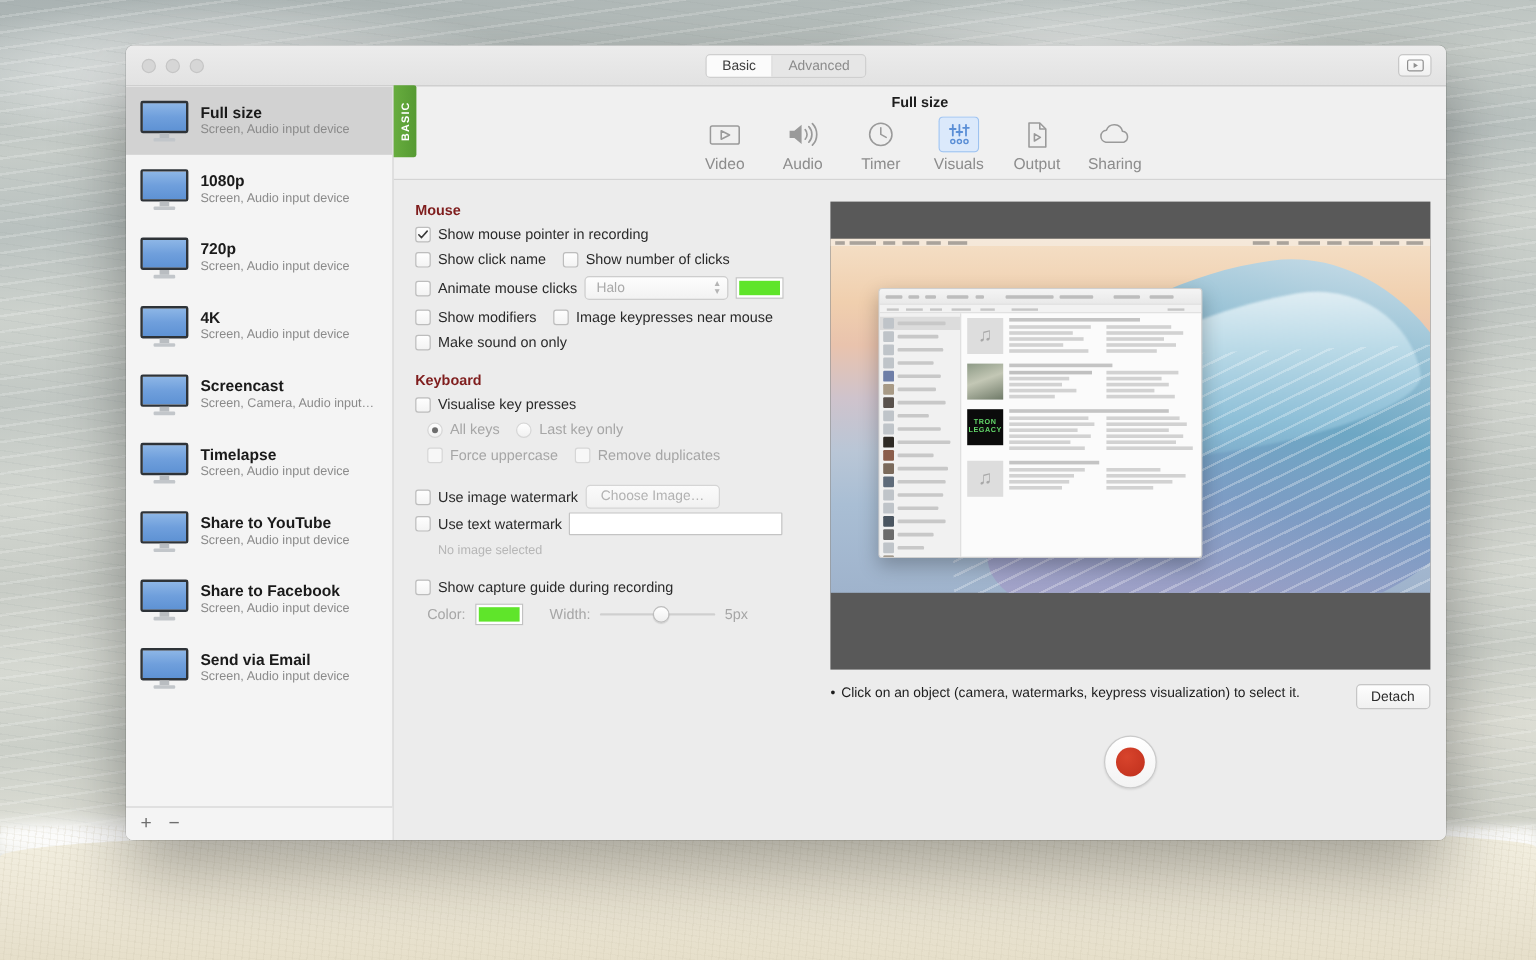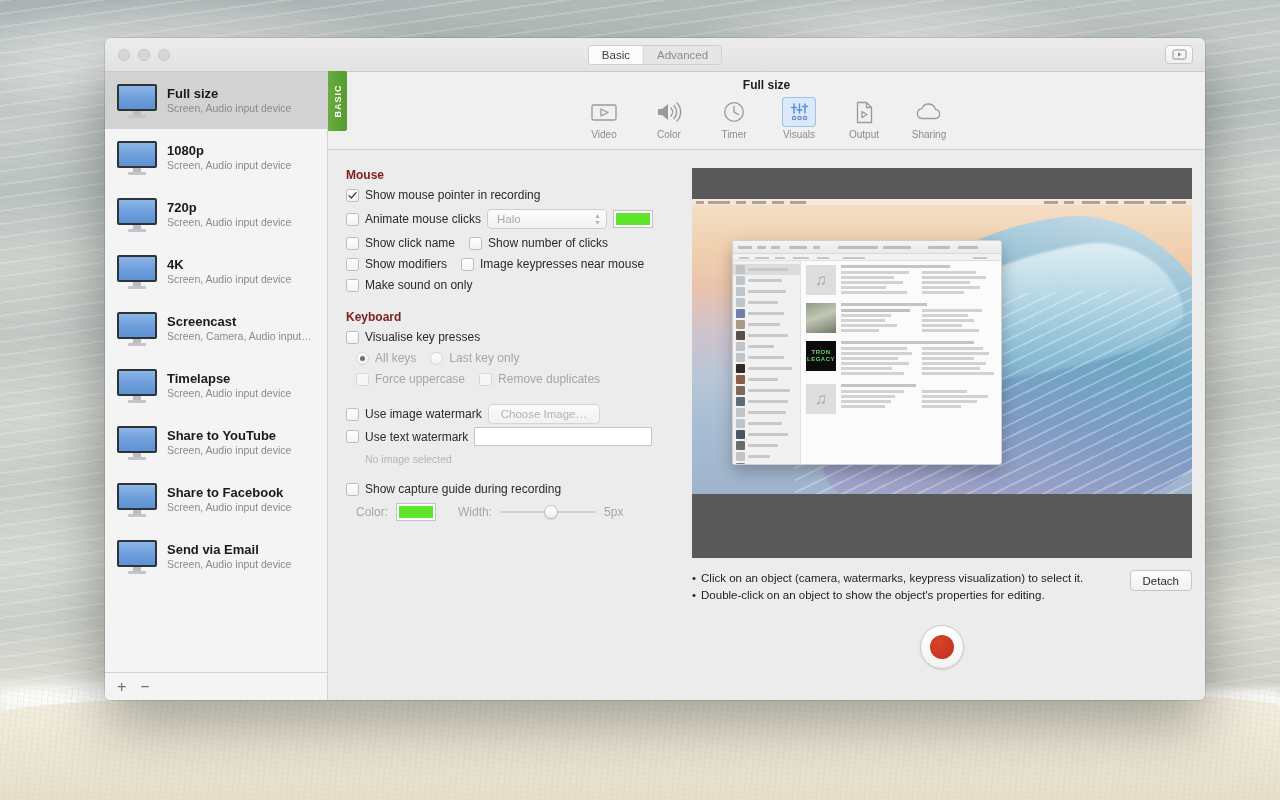--- a/index.html
+++ b/index.html
@@ -166,21 +166,21 @@
   .panel-title { font-size: 12px; font-weight: bold; color: #1d1d1d; margin-bottom: 5px; }
   .icon-row { display: flex; gap: 16px; }
   .tool {
     width: 49px; display: flex; flex-direction: column; align-items: center; gap: 2px; cursor: default;
   }
   .tool .glyph {
     width: 34px; height: 30px; display: flex; align-items: center; justify-content: center;
     border-radius: 4px;
   }
   .tool.active .glyph { background: #dbe9fb; box-shadow: inset 0 0 0 1px #9dc2f0; }
-  .tool .tlabel { font-size: 10px; color: #8c8c8c; }
+  .tool .tlabel { font-size: 13px; color: #8c8c8c; }
 
   
   .content { flex: 1; display: flex; padding: 18px 16px 0 18px; gap: 16px; min-height: 0; }
   .col-left { width: 330px; flex: 0 0 330px; }
   .col-right { flex: 1; display: flex; flex-direction: column; }
 
   .group-title { font-size: 12px; font-weight: bold; color: #7f1d1d; margin-bottom: 6px; }
   .group { margin-bottom: 18px; }
   .row { display: flex; align-items: center; gap: 6px; margin-bottom: 7px; }
   .row.indent { padding-left: 10px; }
@@ -506,21 +506,21 @@
 
           <div class="tool">
             <div class="glyph">
               <svg width="28" height="22" viewBox="0 0 28 22">
                 <path d="M3 8 H7 L13 3 V19 L7 14 H3 Z" fill="#9a9a9a"></path>
                 <path d="M16 7 A6 6 0 0 1 16 15" fill="none" stroke="#9a9a9a" stroke-width="1.4" stroke-linecap="round"></path>
                 <path d="M19 4.5 A9.5 9.5 0 0 1 19 17.5" fill="none" stroke="#9a9a9a" stroke-width="1.4" stroke-linecap="round"></path>
                 <path d="M22 2 A13 13 0 0 1 22 20" fill="none" stroke="#9a9a9a" stroke-width="1.4" stroke-linecap="round"></path>
               </svg>
             </div>
-            <div class="tlabel">Color</div>
+            <div class="tlabel">Audio</div>
           </div>
 
           <div class="tool">
             <div class="glyph">
               <svg width="22" height="22" viewBox="0 0 22 22">
                 <circle cx="11" cy="11" r="9.3" fill="none" stroke="#9a9a9a" stroke-width="1.3"></circle>
                 <path d="M11 5.5 V11 L15.5 13.5" fill="none" stroke="#9a9a9a" stroke-width="1.3" stroke-linecap="round"></path>
               </svg>
             </div>
             <div class="tlabel">Timer</div>
@@ -569,42 +569,42 @@
           <div class="group">
             <div class="group-title">Mouse</div>
 
             <div class="row">
               <span class="cb">
                 <svg class="tick" viewBox="0 0 9 9">
                   <path d="M1 4.6 L3.3 7 L8 1.6" fill="none" stroke="#3a3a3a" stroke-width="1.3" stroke-linecap="round" stroke-linejoin="round"></path>
                 </svg>
               </span>
               <span class="lbl">Show mouse pointer in recording</span>
+            </div>
+
+            <div class="row">
+              <span class="cb"></span>
+              <span class="lbl">Show click name</span>
+              <span class="cb" style="margin-left:8px"></span>
+              <span class="lbl">Show number of clicks</span>
             </div>
 
             <div class="row">
               <span class="cb"></span>
               <span class="lbl">Animate mouse clicks</span>
               <span class="select">
                 <span>Halo</span>
                 <span class="chev">
                   <span>▲</span>
                     <span>▼</span>
                 </span>
               </span>
               <span class="swatch">
                 <i id="color-anim" style="background: rgb(95, 229, 42);"></i>
               </span>
-            </div>
-
-            <div class="row">
-              <span class="cb"></span>
-              <span class="lbl">Show click name</span>
-              <span class="cb" style="margin-left:8px"></span>
-              <span class="lbl">Show number of clicks</span>
             </div>
 
             <div class="row">
               <span class="cb"></span>
               <span class="lbl">Show modifiers</span>
               <span class="cb" style="margin-left:8px"></span>
               <span class="lbl">Image keypresses near mouse</span>
             </div>
 
             <div class="row">
@@ -894,21 +894,20 @@
                   </div>
 
                 </div>
               </div>
             </div>
           </div>
 
           <div class="pv-hints">
             <ul class="hint-lines">
               <li>Click on an object (camera, watermarks, keypress visualization) to select it.</li>
-              <li>Double-click on an object to show the object's properties for editing.</li>
             </ul>
             <span class="btn">Detach</span>
           </div>
 
           <div class="record-wrap">
             <div class="record">
                 <i></i>
               </div>
           </div>
 

